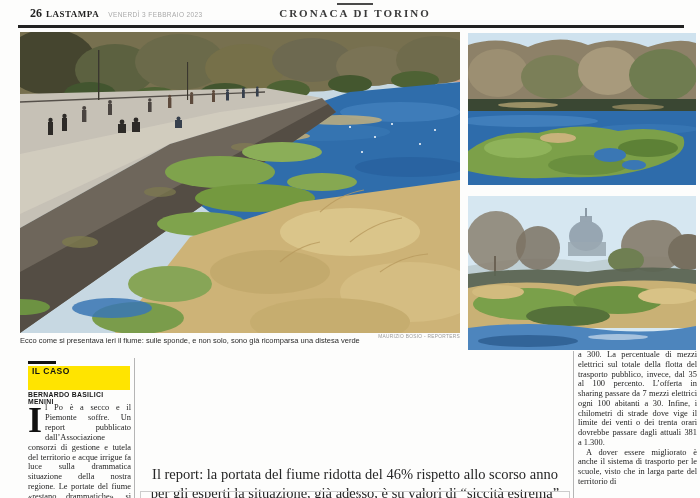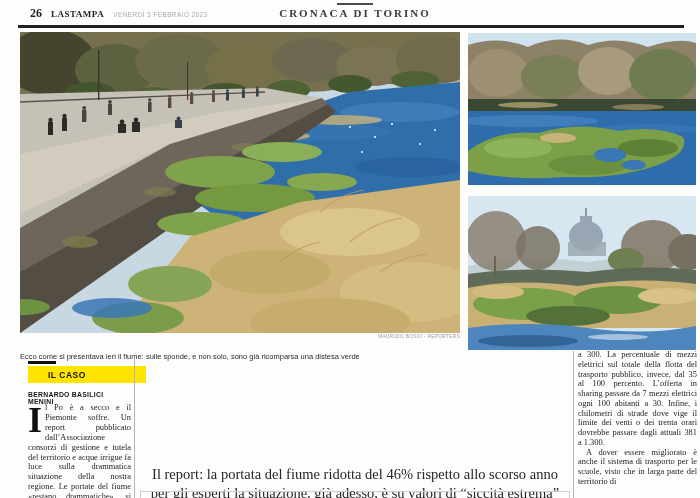--- a/index.html
+++ b/index.html
@@ -2,43 +2,43 @@
 <html lang="it"><head>
 <meta charset="utf-8">
 <style>
   html,body{margin:0;padding:0;background:#fbfbfa;}
   #page{position:relative;width:700px;height:498px;overflow:hidden;background:#fdfdfc;
         font-family:"Liberation Serif",serif;color:#1a1a1a;}
 
   
   .hdr-left{position:absolute;left:30px;top:3px;white-space:nowrap;}
   .pagenum{font:bold 12px "Liberation Serif",serif;color:#222;}
-  .brand{font:bold 9px "Liberation Serif",serif;letter-spacing:.5px;color:#222;margin-left:5px;}
+  .brand{font:bold 9px "Liberation Serif",serif;letter-spacing:.5px;color:#222;}
   .pagedate{font:6.5px "Liberation Sans",sans-serif;color:#a9a9a9;letter-spacing:.4px;margin-left:5px;}
   .section-wrap{position:absolute;left:240px;top:0;width:230px;text-align:center;}
   .section-dash{width:36px;height:1.5px;background:#4a4a4a;margin:3px auto 2px auto;}
   .section-title{font:bold 11px "Liberation Serif",serif;letter-spacing:2px;color:#3a3a3a;}
   .hdr-rule{position:absolute;left:18px;top:25px;width:666px;height:2.5px;background:#222;}
 
   
   .photo{position:absolute;overflow:hidden;background:#cfe0e8;}
   #main-photo{left:20px;top:32px;width:440px;height:301px;}
   #photo-tr{left:468px;top:33px;width:228px;height:152px;}
   #photo-br{left:468px;top:196px;width:228px;height:154px;}
   .photo svg{display:block;width:100%;height:100%;}
 
   .credit{position:absolute;left:250px;top:334px;width:210px;text-align:right;
           font:4.8px "Liberation Sans",sans-serif;color:#9a9a9a;letter-spacing:.3px;}
-  .caption{position:absolute;left:20px;top:352px;width:440px;
+  .caption{position:absolute;left:20px;top:336px;width:440px;
            font:7.5px "Liberation Sans",sans-serif;color:#2b2b2b;}
 
   
   .kicker-bar{position:absolute;left:28px;top:361px;width:28px;height:3px;background:#111;}
-  .kicker-box{position:absolute;left:28px;top:366px;width:102px;height:17px;background:#ffe400;
-              display:flex;align-items:center;padding-left:16px;}
+  .kicker-box{position:absolute;left:28px;top:366px;width:102px;height:24px;background:#ffe400;
+              display:flex;align-items:flex-start;}
   .kicker-label{font:bold 8.5px "Liberation Sans",sans-serif;letter-spacing:.5px;color:#111;padding-left:4px;}
   .byline{position:absolute;left:28px;top:391px;width:102px;
           font:bold 6.8px "Liberation Sans",sans-serif;letter-spacing:.3px;color:#161616;}
   .leftcol{position:absolute;left:28px;top:403px;width:103px;height:95px;overflow:hidden;
            font:8.4px/9.9px "Liberation Serif",serif;color:#1d1d1d;text-align:justify;}
   .dropcap{float:left;font:bold 36px/31px "Liberation Serif",serif;color:#111;padding:2px 3px 0 0;}
 
   
   .vrule{position:absolute;width:1px;background:#b5b5b5;}
   #vrule-left{left:134px;top:358px;height:140px;}

